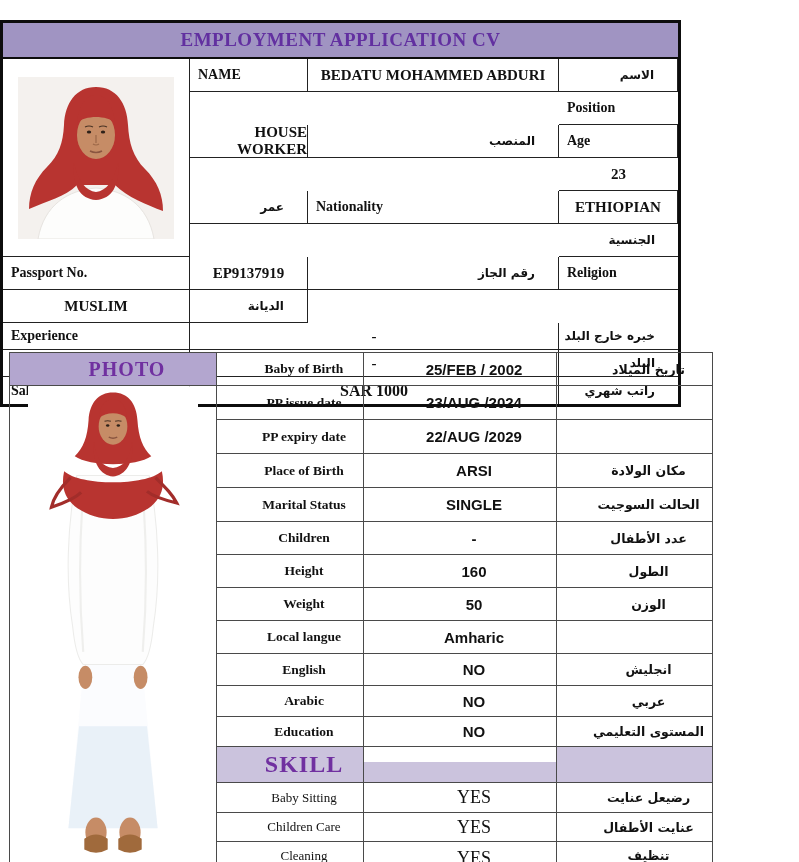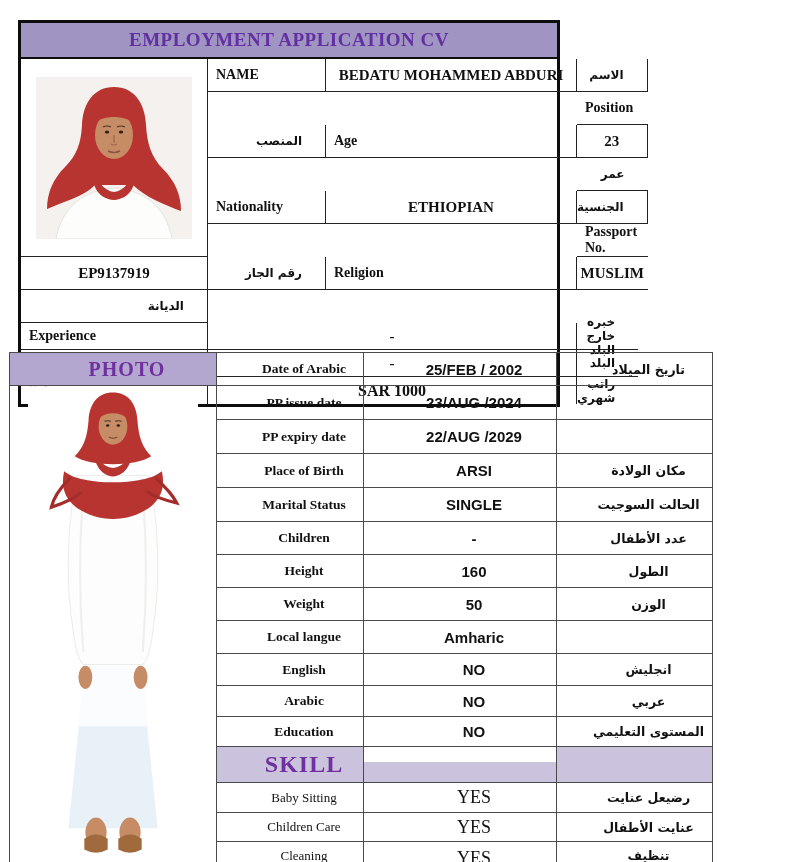--- a/index.html
+++ b/index.html
@@ -1,20 +1,20 @@
 <!DOCTYPE html>
 <html><head>
 <meta charset="utf-8">
 <style>
   html,body{margin:0;padding:0;background:#fff;}
   .page{position:relative;width:799px;height:862px;background:#ffffff;overflow:hidden;
         font-family:"Liberation Serif", serif;color:#111;}
 
   
-  .t1{position:absolute;left:18px;top:20px;width:542px;border:3px solid #0d0d0d;background:#fff;box-sizing:border-box;}
+  .t1{position:absolute;left:0;top:20px;width:681px;border:3px solid #0d0d0d;background:#fff;box-sizing:border-box;}
   .t1-header{height:34px;background:#a094c2;border-bottom:2px solid #0d0d0d;
              display:flex;align-items:center;justify-content:center;
              font-size:19px;font-weight:bold;color:#6230a0;letter-spacing:.5px;}
   .t1-grid{display:grid;grid-template-columns:187px 118px 251px auto;grid-auto-rows:33px;}
   .t1-grid .cell{border-right:1px solid #222;border-bottom:1px solid #222;display:flex;align-items:center;box-sizing:border-box;}
   .t1-grid .cell:nth-child(4n+1){grid-column:4;border-right:none;}
   .photo-cell{grid-column:1;grid-row:1/7;border-right:1px solid #222;border-bottom:1px solid #222;
               display:flex;align-items:center;justify-content:center;box-sizing:border-box;}
   .t1-wide{display:grid;grid-template-columns:187px 369px auto;grid-auto-rows:27px;}
   .t1-wide .cell{border-right:1px solid #222;border-bottom:1px solid #222;display:flex;align-items:center;box-sizing:border-box;}
@@ -70,20 +70,21 @@
           <path d="M78,58 L78,66 M75,67 Q78,69 81,67" stroke="#9c6848" stroke-width="1.2" fill="none"></path>
           <path d="M72,74 Q78,77 84,74" stroke="#8a5540" stroke-width="1.6" fill="none"></path>
         </svg>
       </div>
 
       <div class="cell lbl">NAME</div>
       <div class="cell val">BEDATU MOHAMMED ABDURI</div>
       <div class="cell ar">الاسم</div>
 
       <div class="cell lbl">Position</div>
+      <div class="cell val">HOUSE WORKER</div>
       <div class="cell ar">المنصب</div>
 
       <div class="cell lbl">Age</div>
       <div class="cell val">23</div>
       <div class="cell ar">عمر</div>
 
       <div class="cell lbl">Nationality</div>
       <div class="cell val">ETHIOPIAN</div>
       <div class="cell ar">الجنسية</div>
 
@@ -108,21 +109,21 @@
       <div class="cell lbl" style="border-bottom:none;">Salary</div>
       <div class="cell val" style="border-bottom:none;font-size:16px;">SAR 1000</div>
       <div class="cell ar" style="border-bottom:none;">راتب شهري</div>
     </div>
   </div>
 
   <div class="t2">
 
     <div class="c photo-header" style="grid-column:1;grid-row:1;">PHOTO</div>
 
-    <div class="c lbl2" style="grid-column:2;grid-row:1;">Date of Arabic</div>
+    <div class="c lbl2" style="grid-column:2;grid-row:1;">Baby of Birth</div>
     <div class="c val2" style="grid-column:3;grid-row:1;">25/FEB / 2002</div>
     <div class="c ar2 last" style="grid-column:4;grid-row:1;">تاريخ الميلاد</div>
 
     <div class="body-photo-cell">
       <svg width="170" height="470" viewBox="0 0 160 442">
         <rect x="0" y="0" width="160" height="442" fill="#ffffff"></rect>
 
         <polygon points="54,248 106,248 122,416 38,416" fill="#fbfcfe"></polygon>
         <polygon points="48,320 112,320 122,416 38,416" fill="#e9f1f8"></polygon>
 

